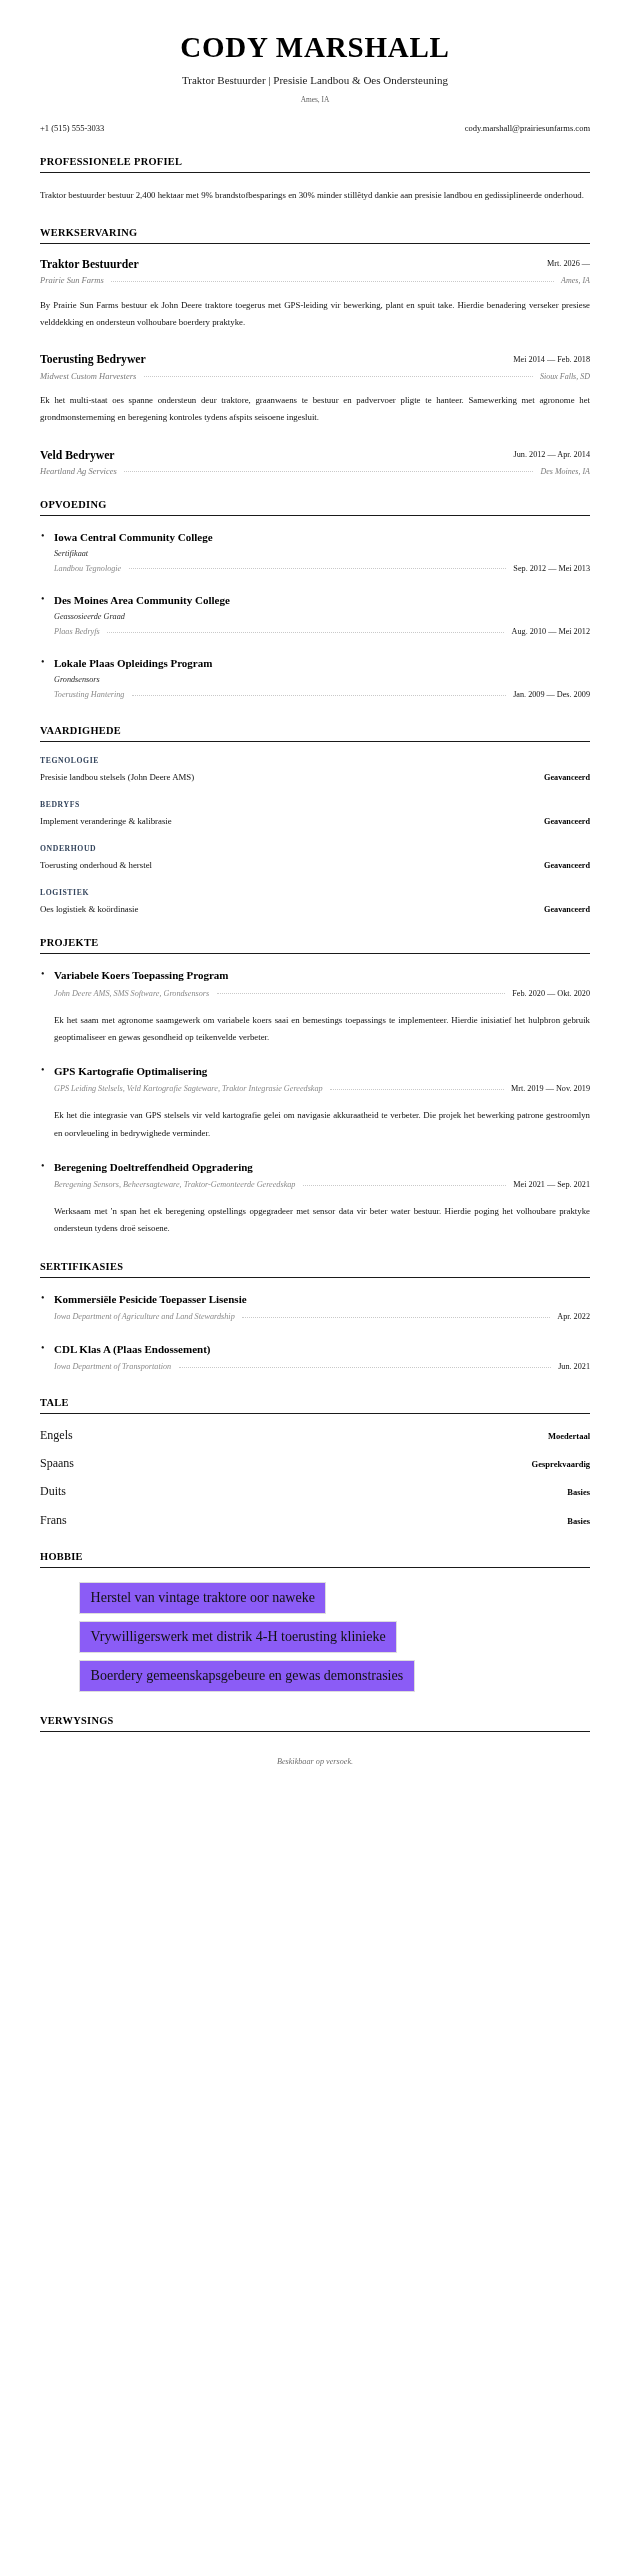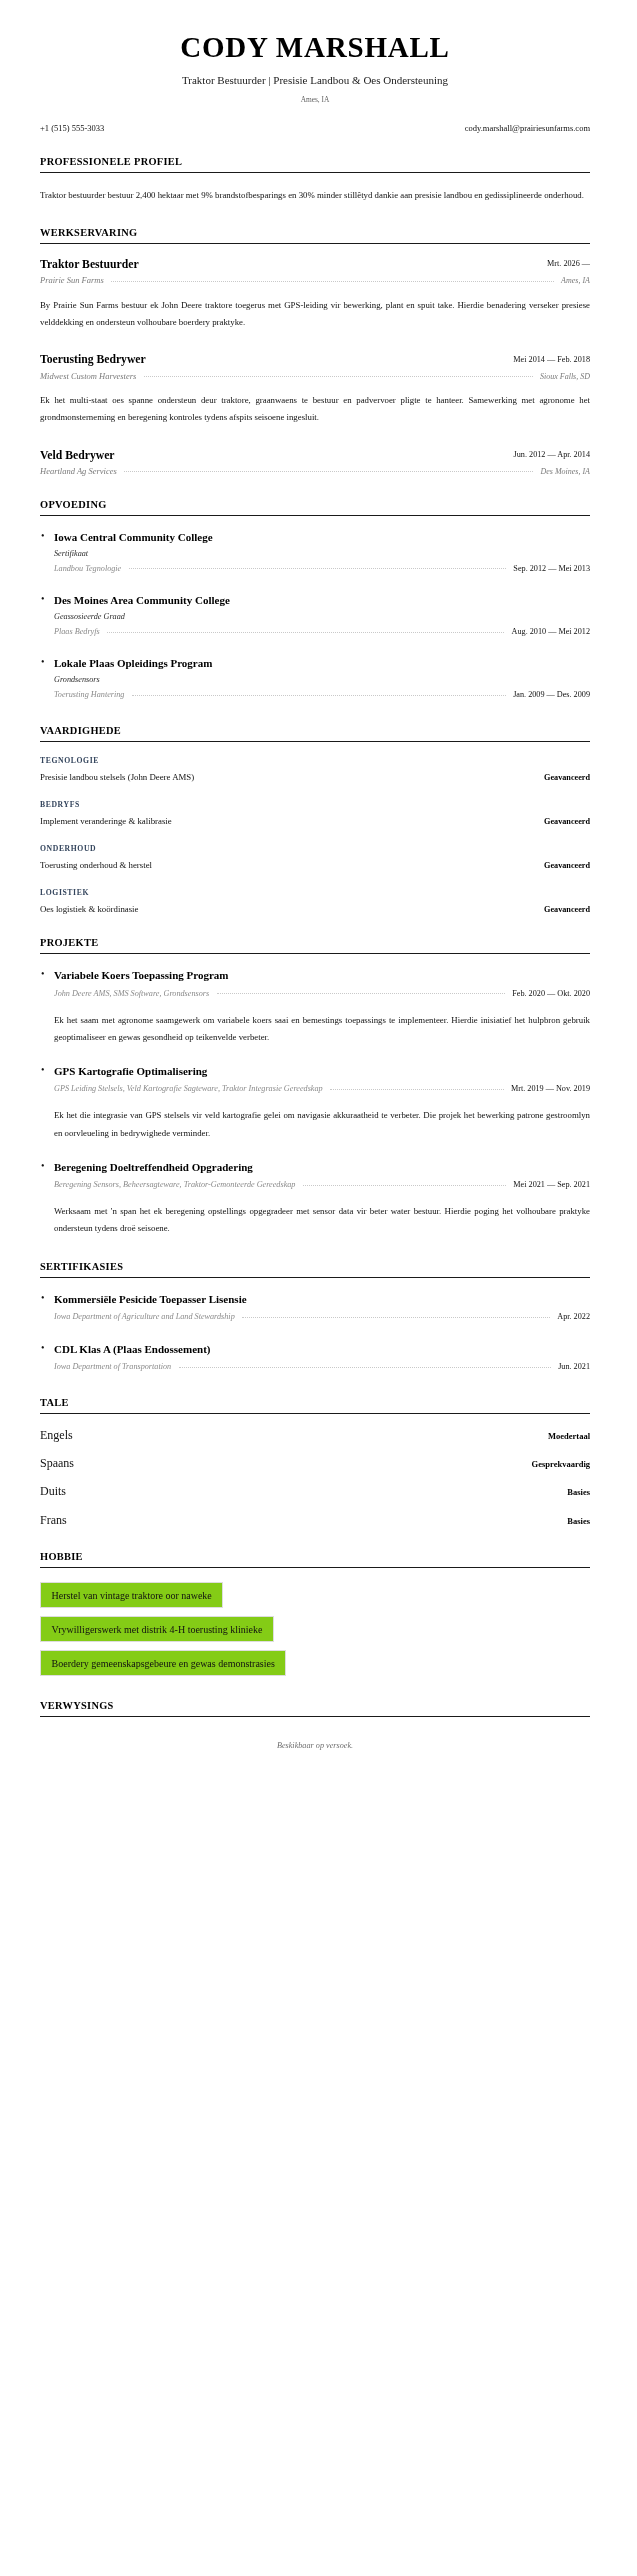--- a/index.html
+++ b/index.html
@@ -220,26 +220,27 @@
     margin-bottom: 13.3px;
   }
   .lang-row:last-child { margin-bottom: 0; }
   .lang-name { font-size: 12px; color: #111; }
   .lang-level { font-size: 8.5px; font-weight: 700; color: #000; }
 
   
   .hobby-list { display: flex; flex-direction: column; align-items: flex-start; gap: 7.4px; }
   .hobby-chip {
     display: inline-block;
-    background: #84cc16;
+    background: #8b5cf6;
     border: 0.5px solid #dddddd;
     padding: 5.8px 10.6px;
-    font-size: 10px;
+    font-size: 14px;
     color: #111;
     line-height: 1.3;
+    margin-left: 39px;
   }
 
   
   .ref-note {
     text-align: center;
     font-style: italic;
     font-size: 8.2px;
     color: #6f6f6f;
     margin-top: 24.4px;
   }

